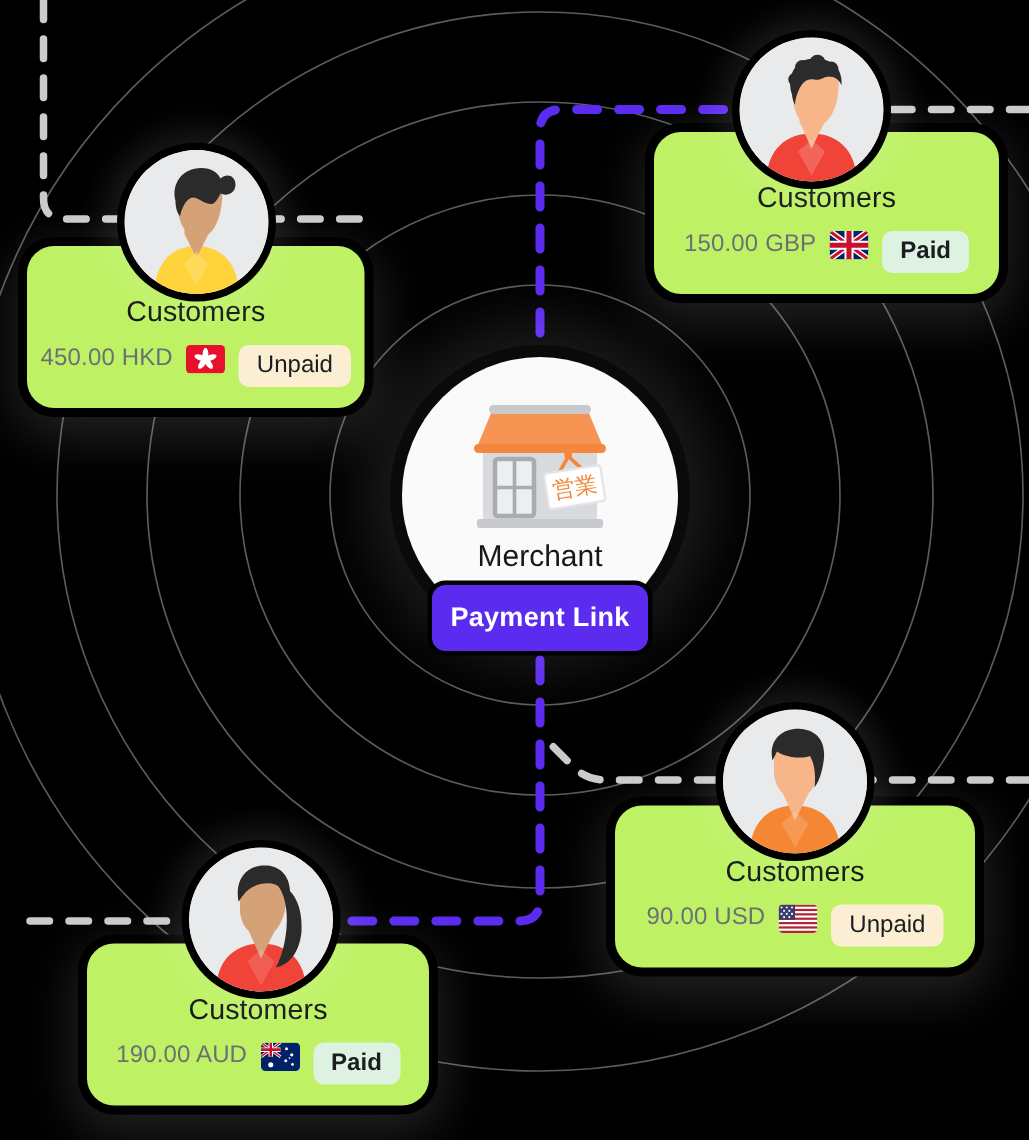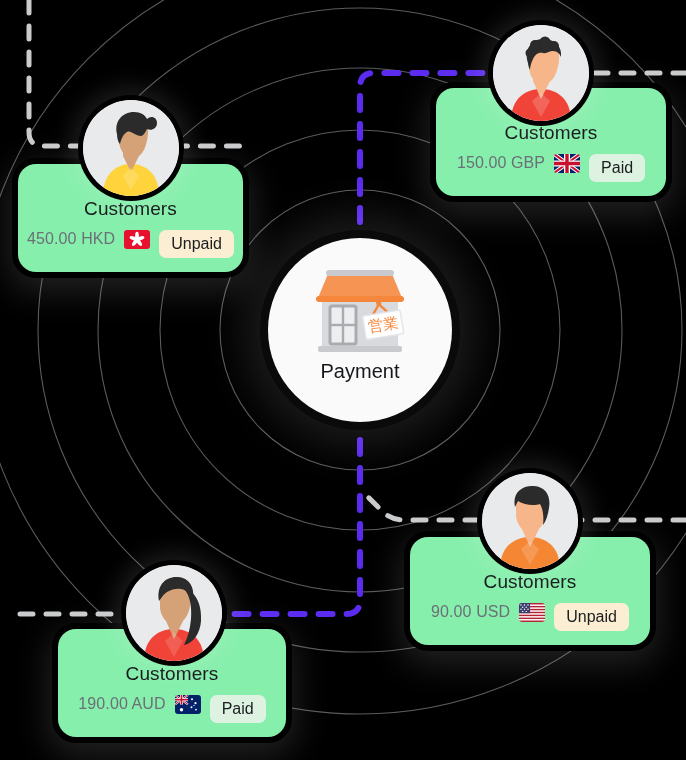--- a/index.html
+++ b/index.html
@@ -36,21 +36,21 @@
     border-radius: 50%;
     background: #e8eaec;
     overflow: hidden;
     box-shadow: 0 0 0 5px #000, 0 0 22px 14px rgba(255,255,255,0.10);
     z-index: 3;
   }
   .avatar svg { display: block; width: 96px; height: 96px; }
 
   .card {
     position: absolute;
-    background: #86efac;
+    background: #bef264;
     border-radius: 18px;
     box-shadow: 0 0 0 6px #000, 0 10px 34px 10px rgba(255,255,255,0.13);
     padding: 12px 16px 14px 16px;
     box-sizing: border-box;
     z-index: 2;
   }
   .card-title {
     text-align: center;
     font-size: 19px;
     color: #15171a;
@@ -80,21 +80,21 @@
   }
   .flag svg { display: block; width: 26px; height: 19px; }
   .badge {
     font-size: 16px;
     padding: 5px 12px;
     border-radius: 7px;
     color: #1b1d20;
     line-height: 1.15;
   }
   .badge.unpaid { background: #fbeed2; }
-  .badge.paid   { background: #ddf2e1; }
+  .badge.paid   { background: #ddf2e1; font-weight: bold; }
 
   
   #merchant-node {
     position: absolute;
     left: 268px;
     top: 238px;
     width: 184px;
     height: 184px;
     z-index: 4;
   }
@@ -201,22 +201,23 @@
 
       <g transform="rotate(-9 78 60)">
         <line x1="78" y1="40" x2="70" y2="50" stroke="#f5873c" stroke-width="2.4"></line>
         <line x1="78" y1="40" x2="86" y2="50" stroke="#f5873c" stroke-width="2.4"></line>
         <circle cx="78" cy="39" r="2.6" fill="#f5873c"></circle>
         <rect x="60" y="49" width="38" height="24" rx="2" fill="#ffffff" stroke="#e4e5e8" stroke-width="1.5"></rect>
         <text x="79" y="66" text-anchor="middle" font-family="'DejaVu Sans', sans-serif" font-size="15" fill="#f5873c">営業</text>
       </g>
     </svg>
 
-    <div id="merchant-label">Payment</div>
-
+    <div id="merchant-label">Merchant</div>
+
+    <div id="payment-link-button">Payment Link</div>
   </div>
 
   <div class="node" style="left:18px; top:100px;">
     <div class="avatar" style="left:65px; top:0px;">
       <svg viewBox="0 0 96 96" xmlns="http://www.w3.org/2000/svg">
         <circle cx="48" cy="48" r="48" fill="#e8eaec"></circle>
         <path d="M20,96 C20,74 33,64 48,64 C63,64 76,74 76,96 Z" fill="#ffd33b"></path>
         <path d="M40,56 L48,72 L56,56 L56,44 L40,44 Z" fill="#d5a278"></path>
         <path d="M36,28 C36,18 44,13 53,14 C62,15 66,23 65,34 C64,45 60,56 52,58 C44,60 37,52 36,42 Z" fill="#d5a278"></path>
         <path d="M34,34 C31,22 39,12 51,12 C58,12 62,15 64,19 C68,15 74,17 74,23 C74,29 68,31 64,29 C62,33 60,36 58,36 C52,36 48,30 44,32 C40,34 38,40 37,44 C35,42 34,38 34,34 Z" fill="#2b2b2b"></path>

